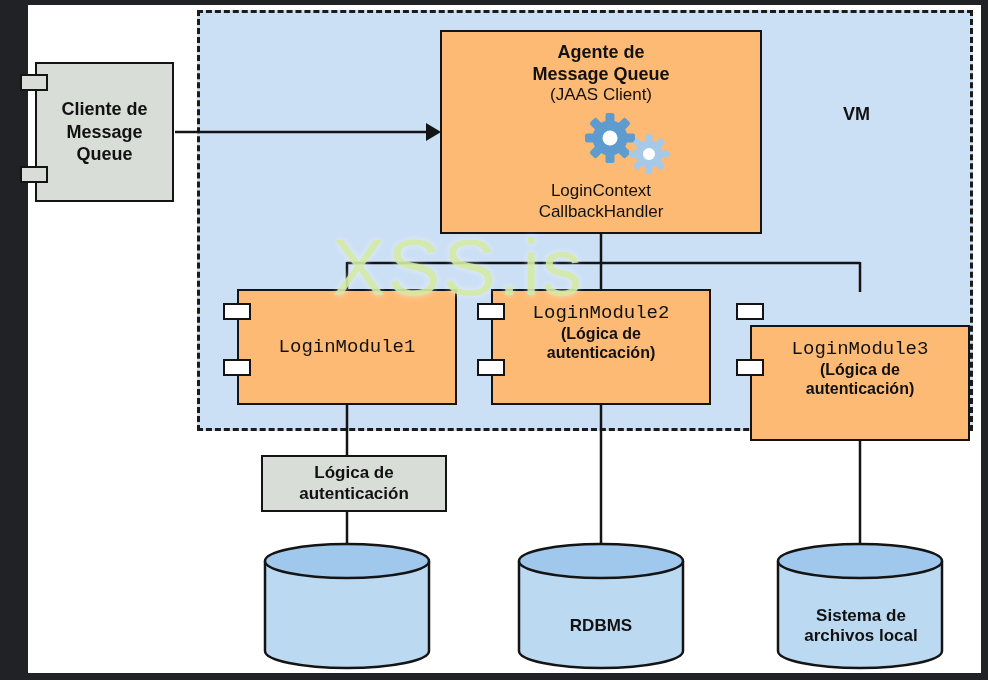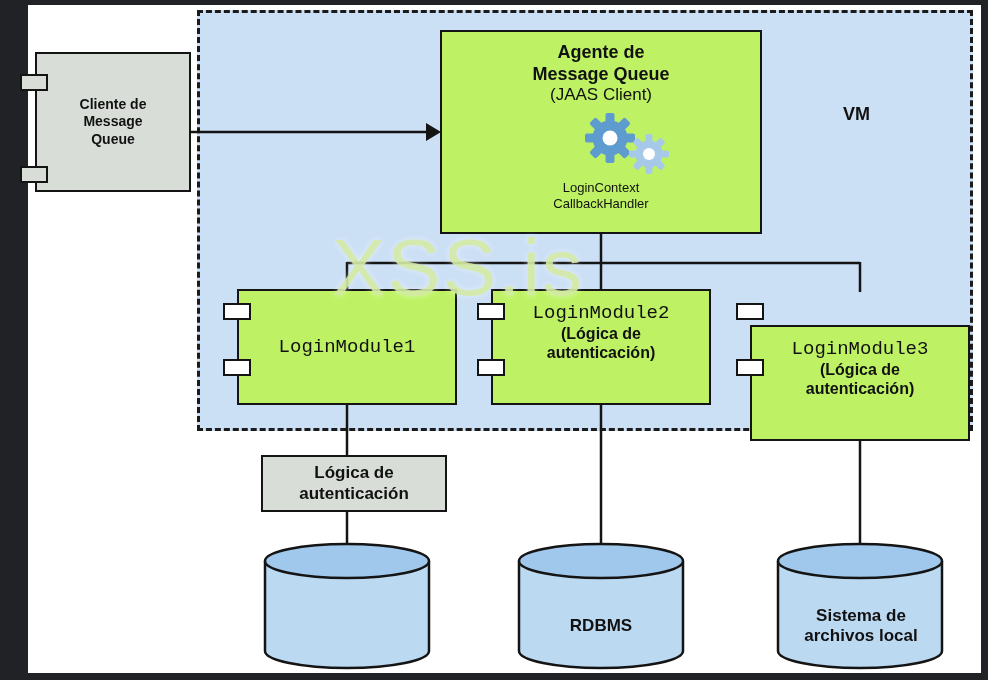--- a/index.html
+++ b/index.html
@@ -9,32 +9,32 @@
   .stage { position:relative; width:988px; height:680px; background:#202226; overflow:hidden; }
   .canvas { position:absolute; left:28px; top:5px; width:953px; height:668px; background:#ffffff; }
 
   .vm-box { position:absolute; left:197px; top:10px; width:776px; height:421px;
             background:#cbdff5; border:3px dashed #1b1b1b; }
 
   .overlay { position:absolute; left:0; top:0; width:988px; height:680px; pointer-events:none; }
 
   .vm-label { position:absolute; left:843px; top:104px; font-weight:bold; font-size:18px; }
 
-  .comp { position:absolute; background:#bef264; border:2.5px solid #141414; }
+  .comp { position:absolute; background:#fdba74; border:2.5px solid #141414; }
 
-  .client-box { left:35px; top:52px; width:156px; height:140px; background:#d8ddd8;
+  .client-box { left:35px; top:62px; width:139px; height:140px; background:#d8ddd8;
                 display:flex; flex-direction:column; justify-content:center; align-items:center;
-                font-weight:bold; font-size:14px; line-height:1.25; text-align:center; }
+                font-weight:bold; font-size:18px; line-height:1.25; text-align:center; }
 
   .agent-box { left:440px; top:30px; width:322px; height:204px;
                display:flex; flex-direction:column; align-items:center; padding-top:10px; text-align:center; }
   .agent-title { font-weight:bold; font-size:18px; line-height:1.2; }
   .agent-sub   { font-size:17px; line-height:1.2; }
   .gears       { margin:3px 0 1px 52px; }
-  .agent-code  { font-size:13px; line-height:1.25; }
+  .agent-code  { font-size:17px; line-height:1.25; }
 
   .module-box { top:289px; width:220px; height:116px; }
   .module-box.m1 { left:237px; display:flex; align-items:center; justify-content:center; }
   .module-box.m2 { left:491px; }
   .module-box.m3 { left:750px;margin-top:36px; }
   .module-box.noted { display:flex; flex-direction:column; padding-top:11px; text-align:center; }
   .module-name { font-family:"Liberation Mono","DejaVu Sans Mono",monospace; font-size:19px; }
   .module-note { font-family:"Liberation Sans","DejaVu Sans",sans-serif; font-weight:bold;
                  font-size:16px; line-height:1.2; }
 

